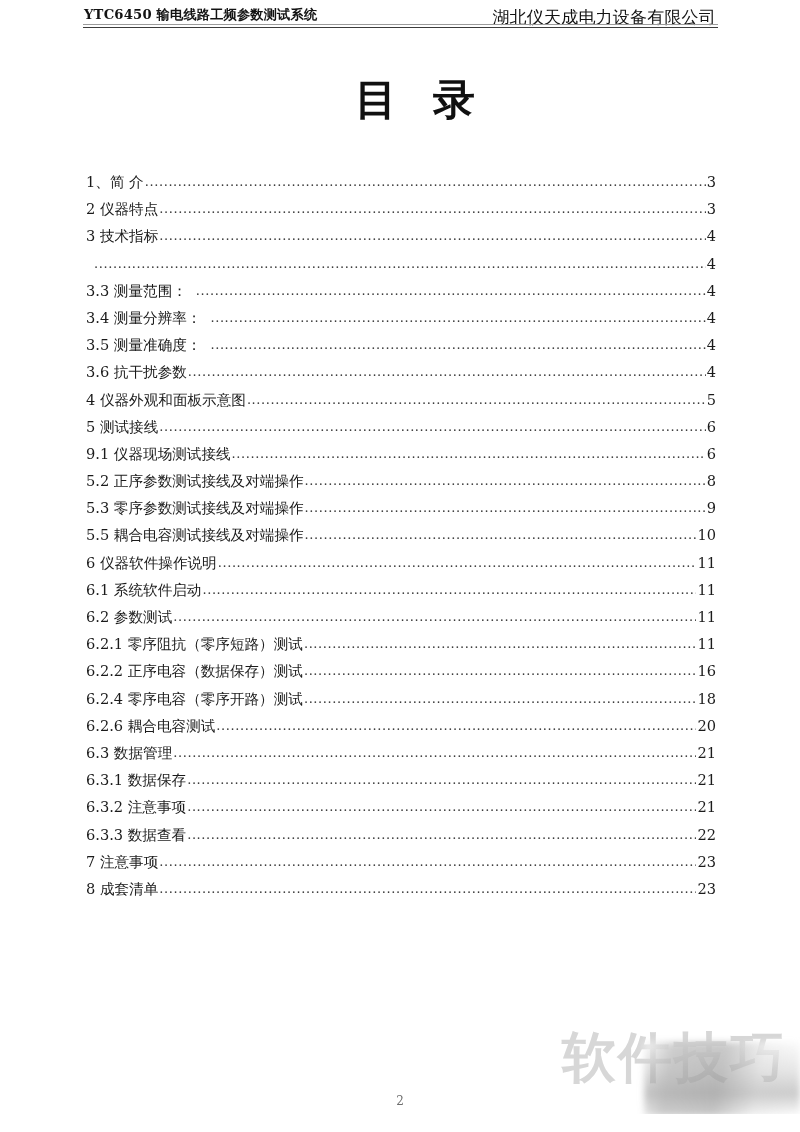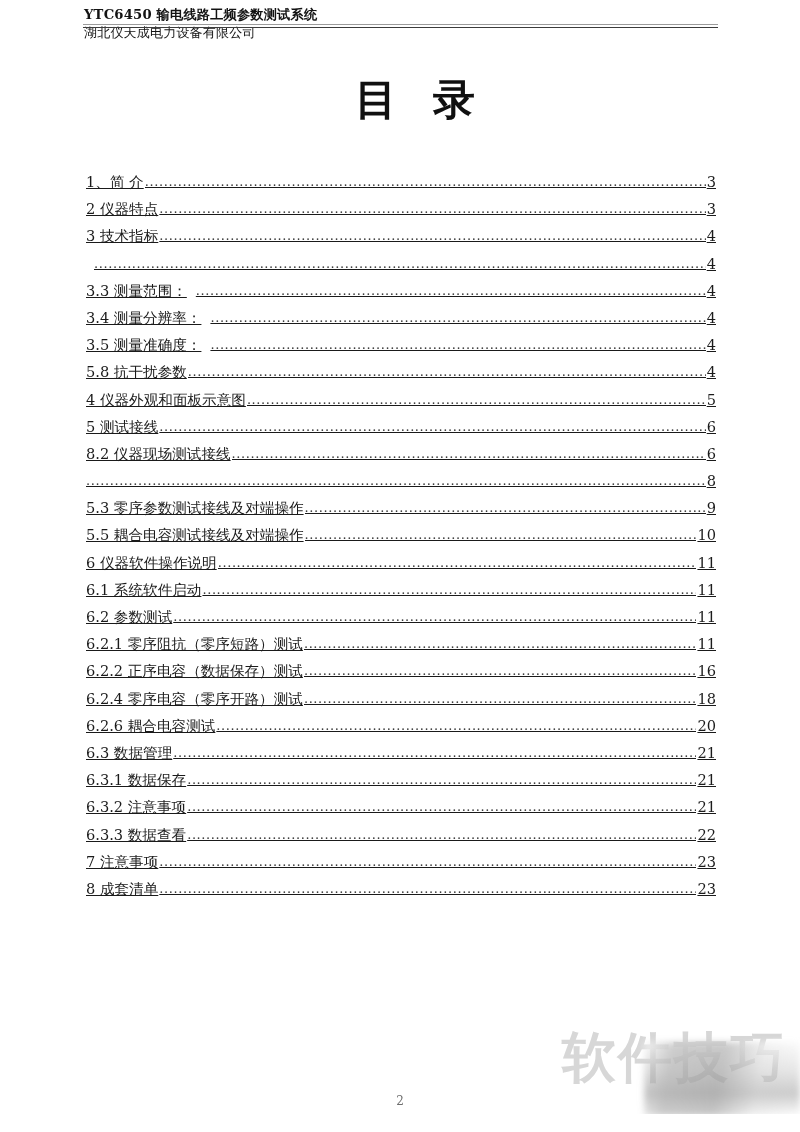--- a/index.html
+++ b/index.html
@@ -27,32 +27,31 @@
   .header {
     position: absolute;
     left: 84px;
     top: 6px;
     width: 634px;
     height: 24px;
     display: flex;
     align-items: flex-start;
     justify-content: space-between;
     white-space: nowrap;
-    flex-direction: column;
   }
   .header-left {
     font-family: "DejaVu Serif", "Liberation Serif", serif;
     font-size: 13.2px;
     font-weight: bold;
     letter-spacing: 0.2px;
     color: #131313;
   }
   .header-right {
     font-family: "DejaVu Serif", "Liberation Serif", serif;
-    font-size: 13px;
+    font-size: 17px;
     font-weight: normal;
     letter-spacing: 0.2px;
     color: #131313;
     margin-right: 2px;
   }
   .header-rule {
     position: absolute;
     left: 83px;
     top: 27px;
     width: 635px;
@@ -85,21 +84,20 @@
     display: inline-block;
     width: 34px;
   }
 
   
   .toc {
     position: absolute;
     left: 86px;
     top: 168px;
     width: 630px;
-    text-decoration: underline;
   }
   .toc-entry {
     display: flex;
     align-items: baseline;
     width: 100%;
     font-family: "DejaVu Serif", "Liberation Serif", serif;
     font-size: 14.6px;
     line-height: 27.2px;
     height: 27.2px;
     color: #1b1b1b;
@@ -225,40 +223,41 @@
         <span class="toc-label">3.4 测量分辨率：</span>
         <span class="toc-leader">...................................................................................................................................................................................</span>
         <span class="toc-page">4</span>
       </div>
       <div class="toc-entry gapped">
         <span class="toc-label">3.5 测量准确度：</span>
         <span class="toc-leader">...................................................................................................................................................................................</span>
         <span class="toc-page">4</span>
       </div>
       <div class="toc-entry">
-        <span class="toc-label">5.8 抗干扰参数</span>
+        <span class="toc-label">3.6 抗干扰参数</span>
         <span class="toc-leader">...................................................................................................................................................................................</span>
         <span class="toc-page">4</span>
       </div>
       <div class="toc-entry">
         <span class="toc-label">4 仪器外观和面板示意图</span>
         <span class="toc-leader">...................................................................................................................................................................................</span>
         <span class="toc-page">5</span>
       </div>
       <div class="toc-entry">
         <span class="toc-label">5 测试接线</span>
         <span class="toc-leader">...................................................................................................................................................................................</span>
         <span class="toc-page">6</span>
       </div>
       <div class="toc-entry">
-        <span class="toc-label">8.2 仪器现场测试接线</span>
+        <span class="toc-label">9.1 仪器现场测试接线</span>
         <span class="toc-leader">...................................................................................................................................................................................</span>
         <span class="toc-page">6</span>
       </div>
       <div class="toc-entry">
+        <span class="toc-label">5.2 正序参数测试接线及对端操作</span>
         <span class="toc-leader">...................................................................................................................................................................................</span>
         <span class="toc-page">8</span>
       </div>
       <div class="toc-entry">
         <span class="toc-label">5.3 零序参数测试接线及对端操作</span>
         <span class="toc-leader">...................................................................................................................................................................................</span>
         <span class="toc-page">9</span>
       </div>
       <div class="toc-entry">
         <span class="toc-label">5.5 耦合电容测试接线及对端操作</span>

